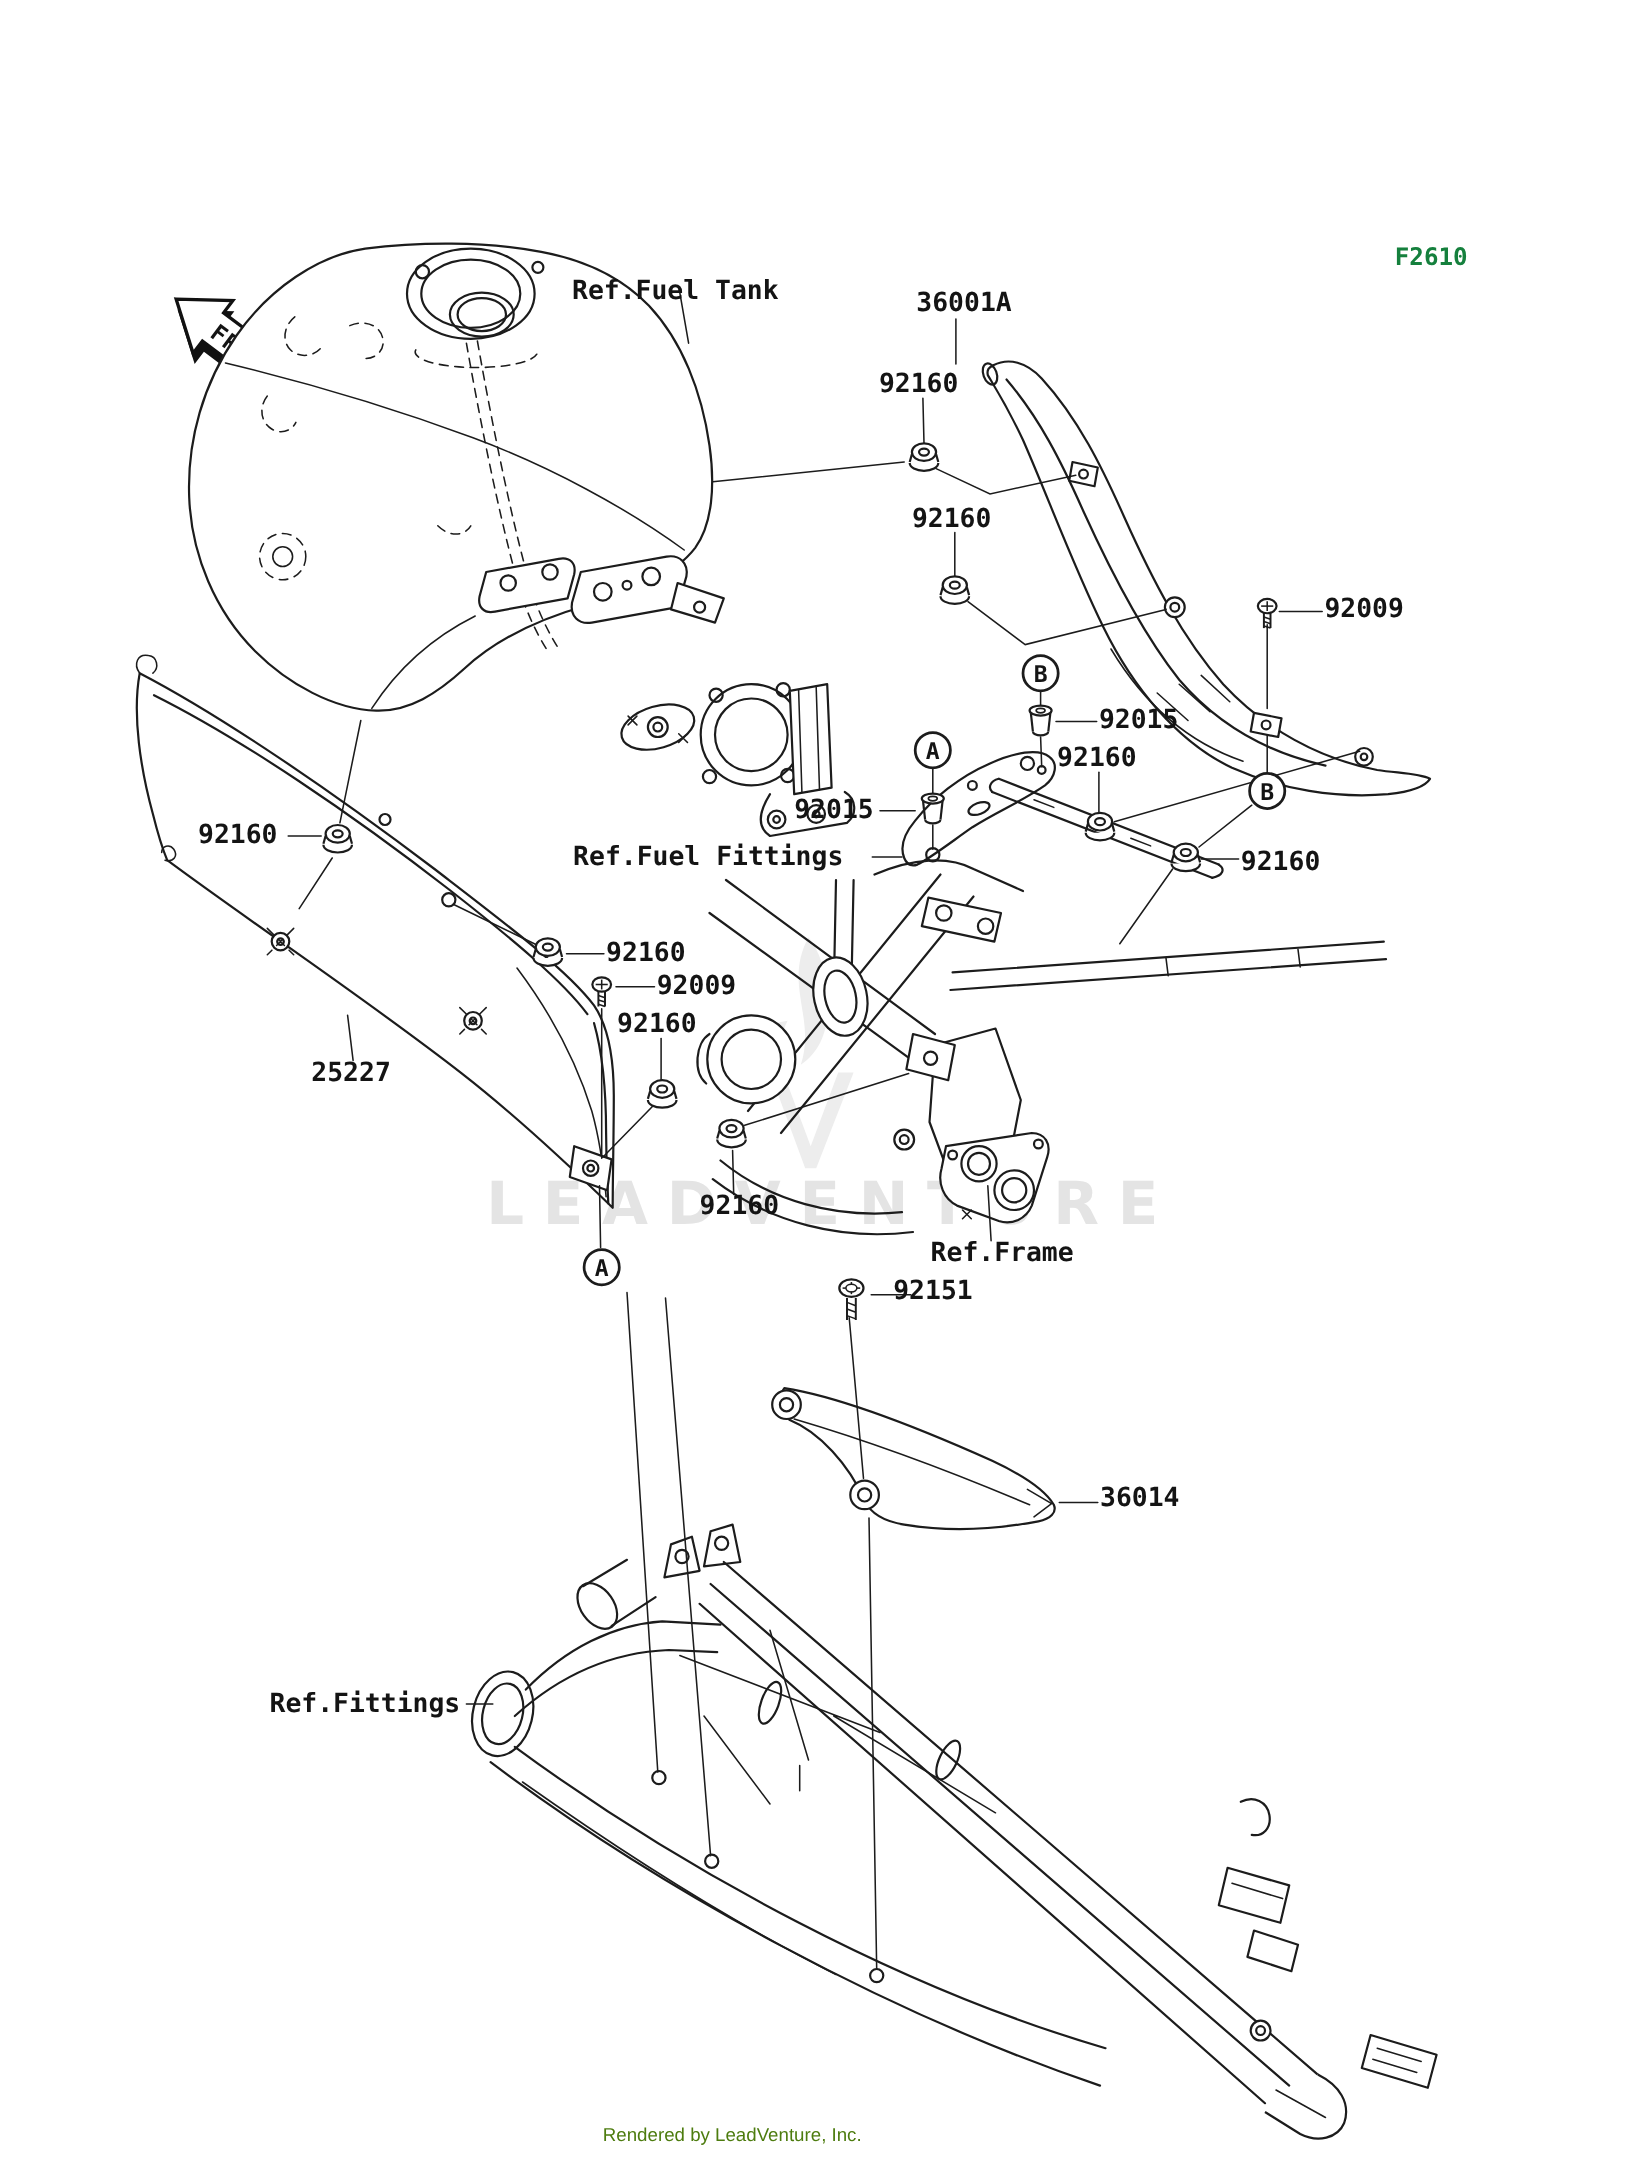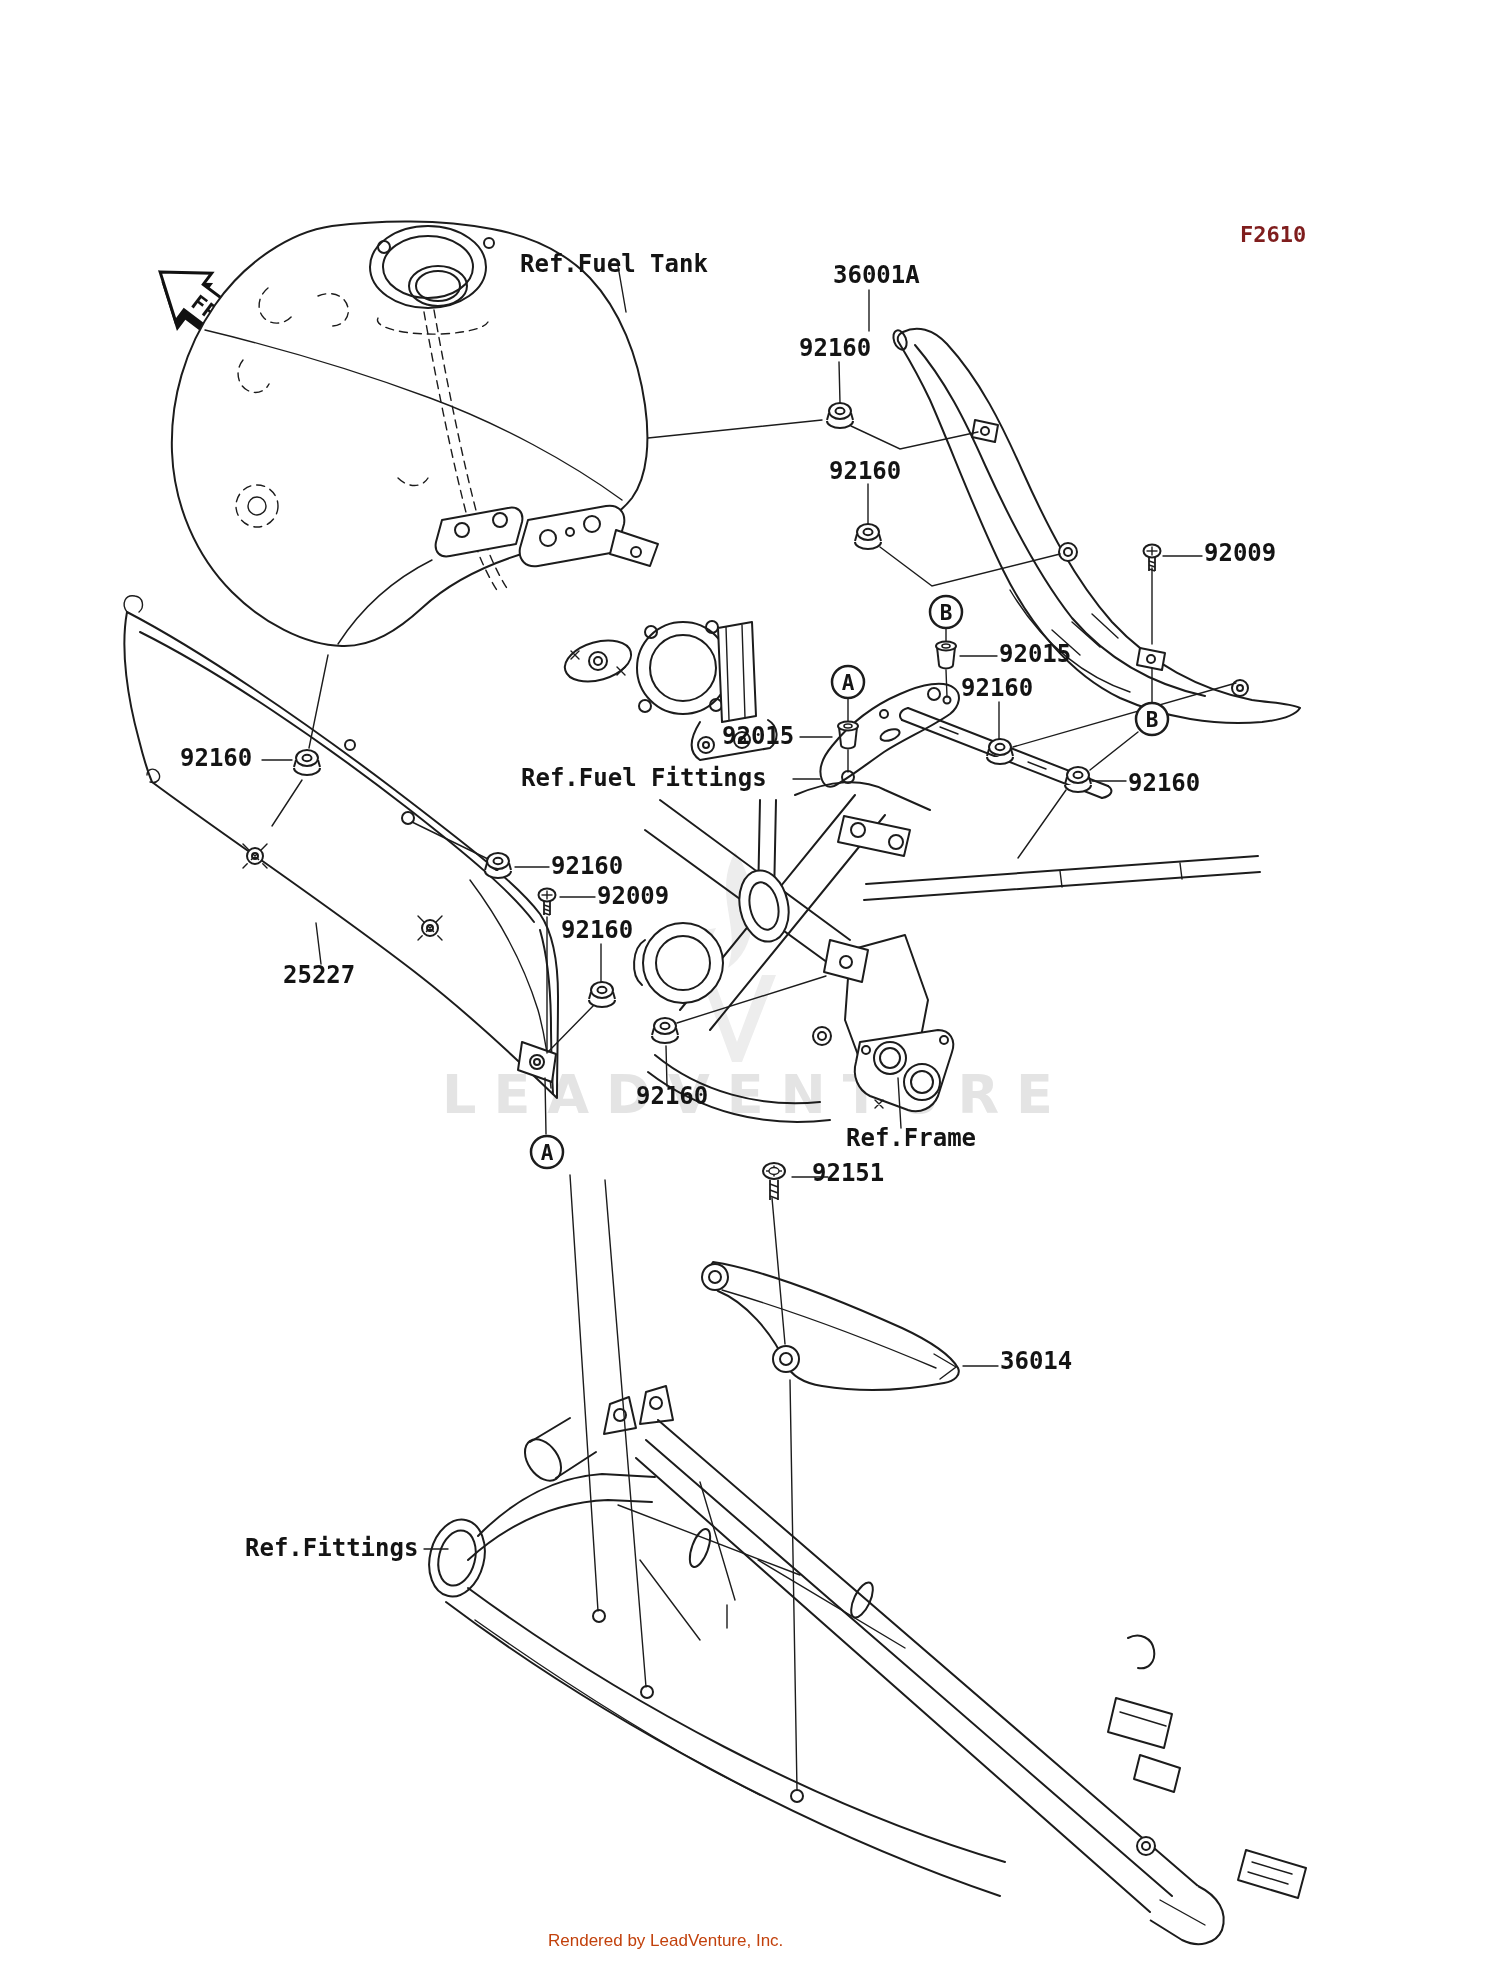--- a/index.html
+++ b/index.html
@@ -1,24 +1,24 @@
 <!DOCTYPE html>
 <html><head>
 <meta charset="utf-8">
 <style>
   html,body{margin:0;padding:0;background:#fff;}
   #stage{position:relative;width:1500px;height:1962px;background:#fff;overflow:hidden;
          font-family:"DejaVu Sans Mono",monospace;}
   .part-label{position:absolute;font:bold 24px "DejaVu Sans Mono",monospace;color:#141414;
               white-space:pre;letter-spacing:0px;line-height:1;}
-  .fig-code{position:absolute;font:bold 22px "DejaVu Sans Mono",monospace;color:#7f1d1d;line-height:1;}
+  .fig-code{position:absolute;font:bold 22px "DejaVu Sans Mono",monospace;color:#15803d;line-height:1;margin-left:28px;}
   .watermark{position:absolute;left:442px;top:1068px;font:bold 54px "DejaVu Sans",sans-serif;
              color:#e4e4e4;letter-spacing:17px;line-height:1;}
   .footer{position:absolute;left:548px;top:1931px;font:17px "Liberation Sans",sans-serif;
-          color:#c2410c;line-height:1.2;}
+          color:#4d7c0f;line-height:1.2;}
   svg.art{position:absolute;left:0;top:0;}
   .ln{stroke:#1c1c1c;fill:none;stroke-width:2;stroke-linecap:round;stroke-linejoin:round;}
   .lnf{stroke:#1c1c1c;fill:#ffffff;stroke-width:2;stroke-linejoin:round;}
   .thin{stroke:#1c1c1c;fill:none;stroke-width:1.4;stroke-linecap:round;}
   .dash{stroke-dasharray:8 6;}
   .callout-circle{fill:#fff;stroke:#1c1c1c;stroke-width:2.5;}
   .callout-letter{font:bold 21px "DejaVu Sans Mono",monospace;fill:#141414;text-anchor:middle;}
   .front-text{font:bold 21px "DejaVu Sans Mono",monospace;fill:#141414;letter-spacing:1px;}
   .wmflame{fill:#ededed;}
 </style>

